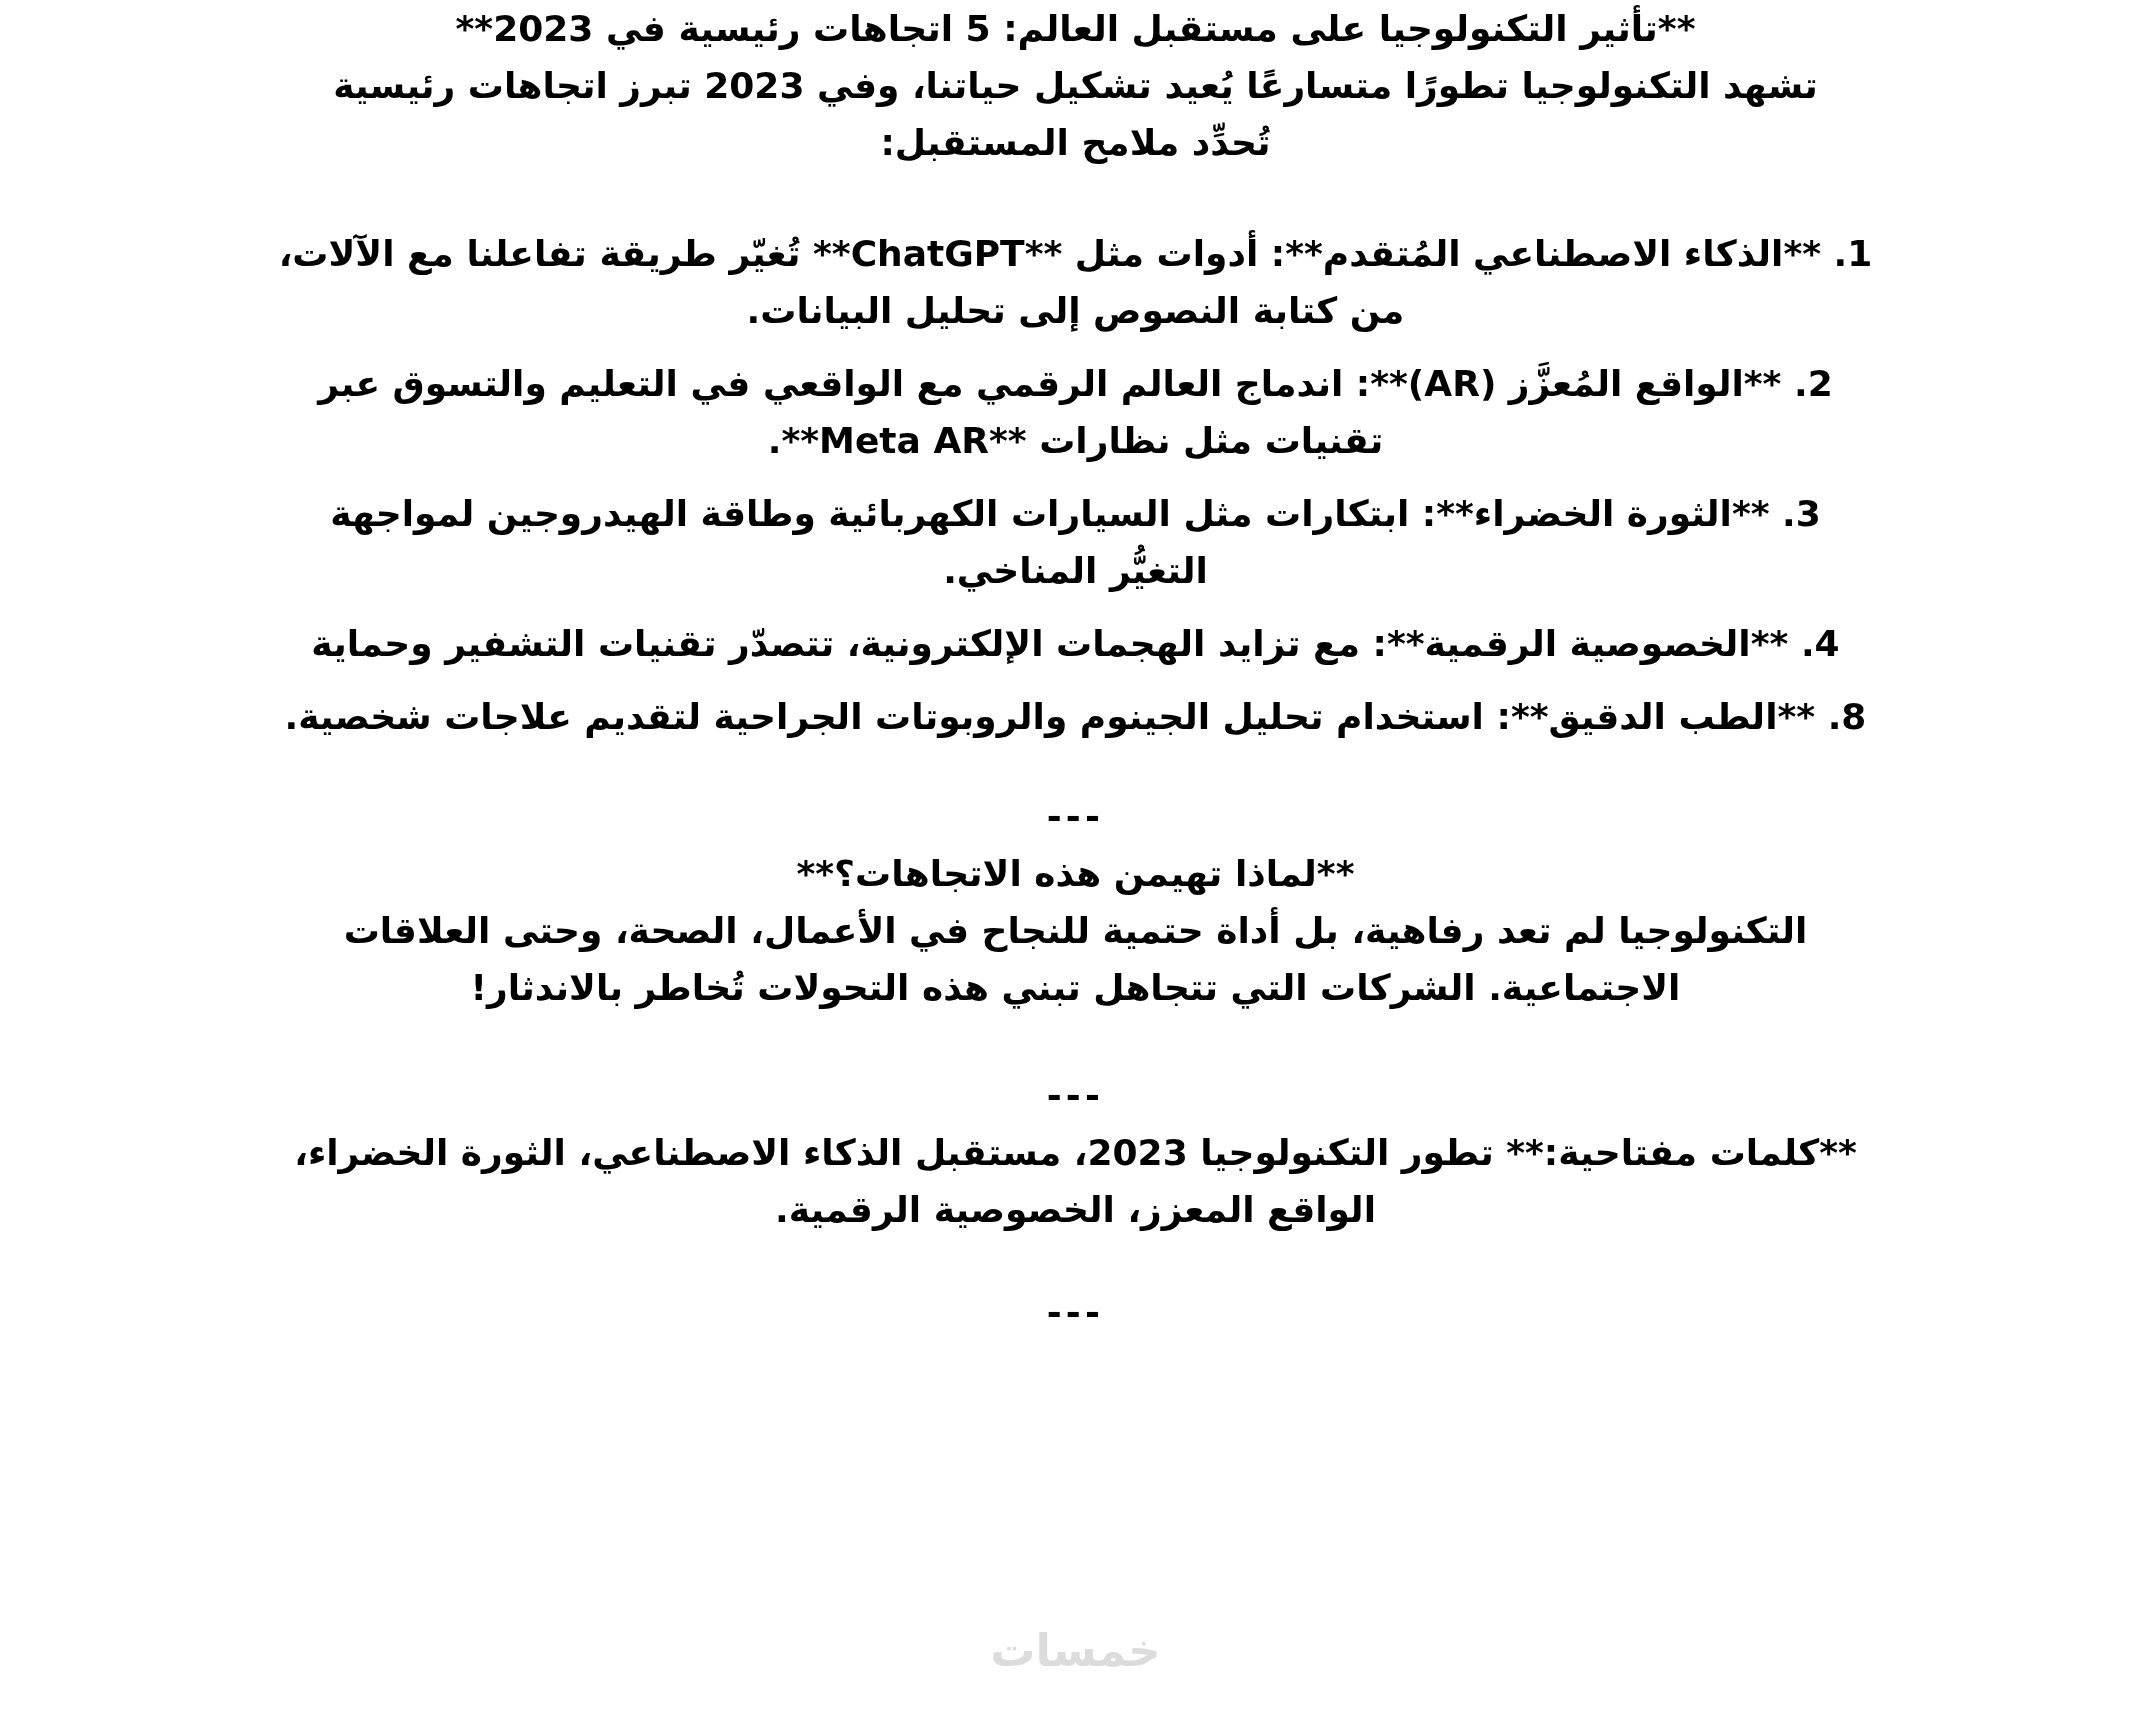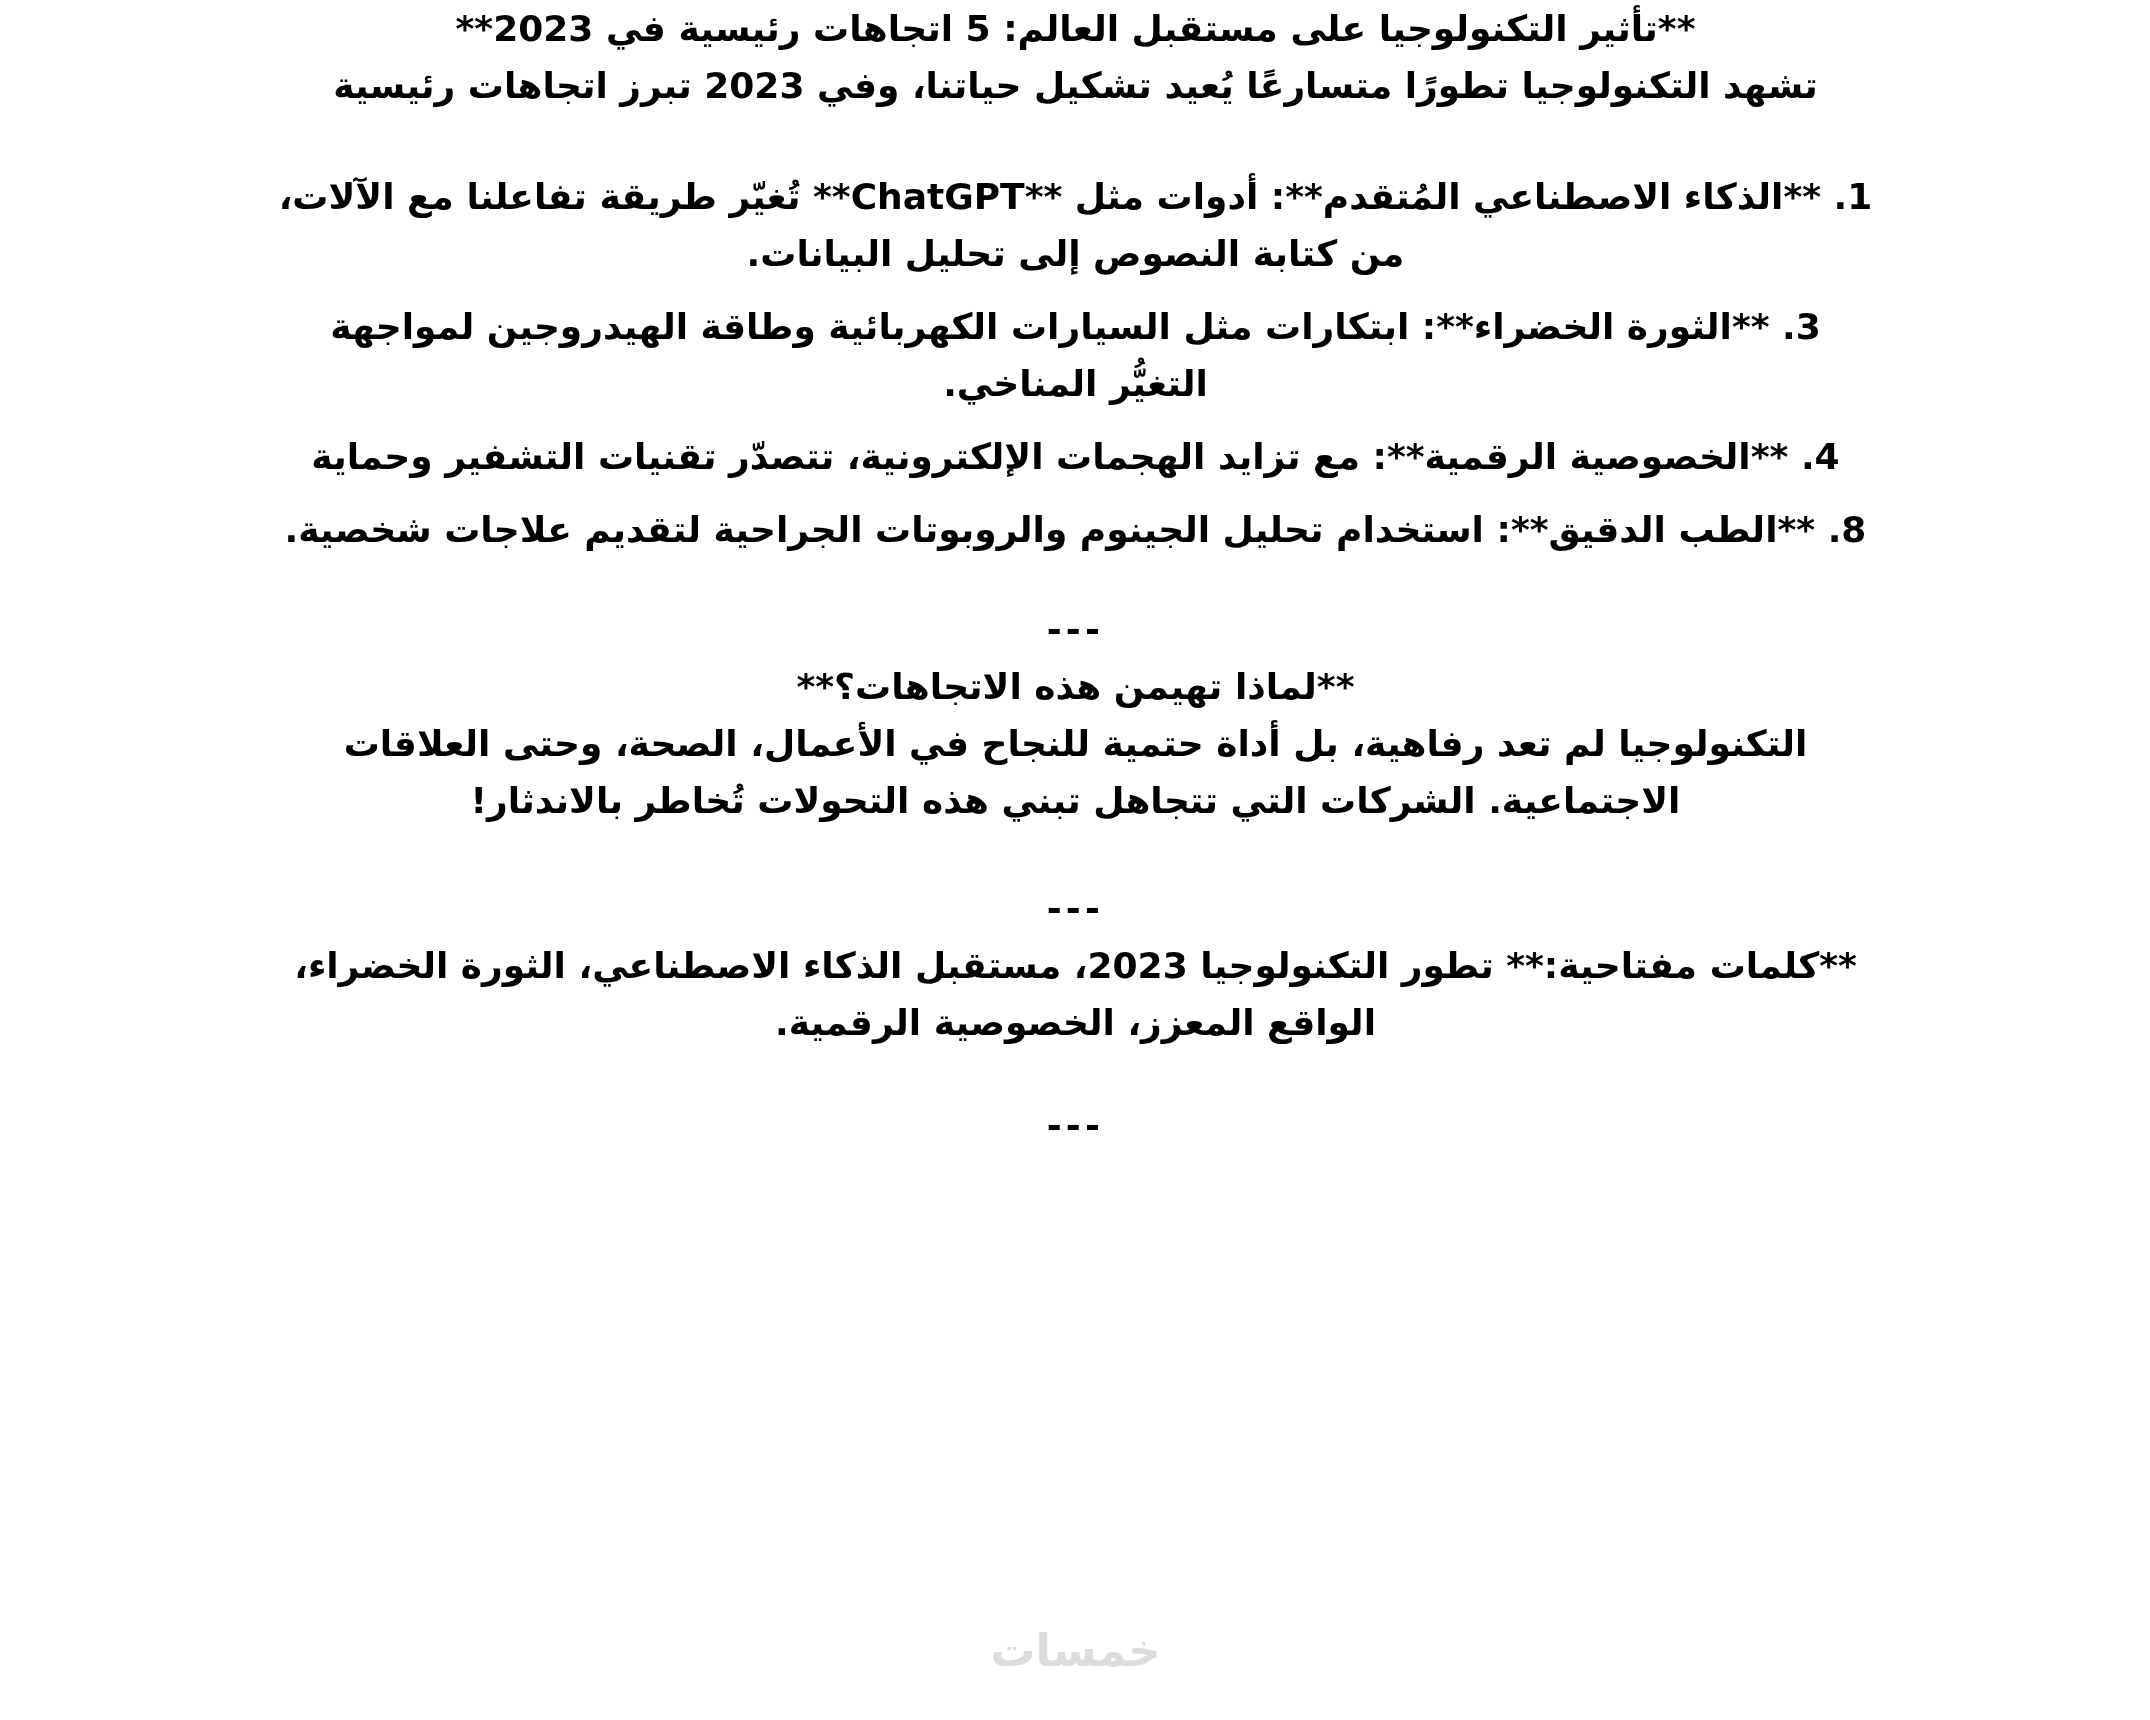--- a/index.html
+++ b/index.html
@@ -58,26 +58,31 @@
 </style>
 </head>
 <body>
 
 <div class="page">
   <main class="doc">
 
     <section class="intro">
       <div class="line">**تأثير التكنولوجيا على مستقبل العالم: 5 اتجاهات رئيسية في 2023**</div>
       <div class="line">تشهد التكنولوجيا تطورًا متسارعًا يُعيد تشكيل حياتنا، وفي 2023 تبرز اتجاهات رئيسية</div>
+      <div class="line">تُحدِّد ملامح المستقبل:</div>
     </section>
 
     <section class="trends">
       <div class="trend-item">
         <div class="line">1. **الذكاء الاصطناعي المُتقدم**: أدوات مثل **ChatGPT** تُغيّر طريقة تفاعلنا مع الآلات،</div>
         <div class="line">من كتابة النصوص إلى تحليل البيانات.</div>
+      </div>
+      <div class="trend-item">
+        <div class="line">2. **الواقع المُعزَّز (AR)**: اندماج العالم الرقمي مع الواقعي في التعليم والتسوق عبر</div>
+        <div class="line">تقنيات مثل نظارات **Meta AR**.</div>
       </div>
       <div class="trend-item">
         <div class="line">3. **الثورة الخضراء**: ابتكارات مثل السيارات الكهربائية وطاقة الهيدروجين لمواجهة</div>
         <div class="line">التغيُّر المناخي.</div>
       </div>
       <div class="trend-item">
         <div class="line">4. **الخصوصية الرقمية**: مع تزايد الهجمات الإلكترونية، تتصدّر تقنيات التشفير وحماية</div>
       </div>
       <div class="trend-item">
         <div class="line">8. **الطب الدقيق**: استخدام تحليل الجينوم والروبوتات الجراحية لتقديم علاجات شخصية.</div>

